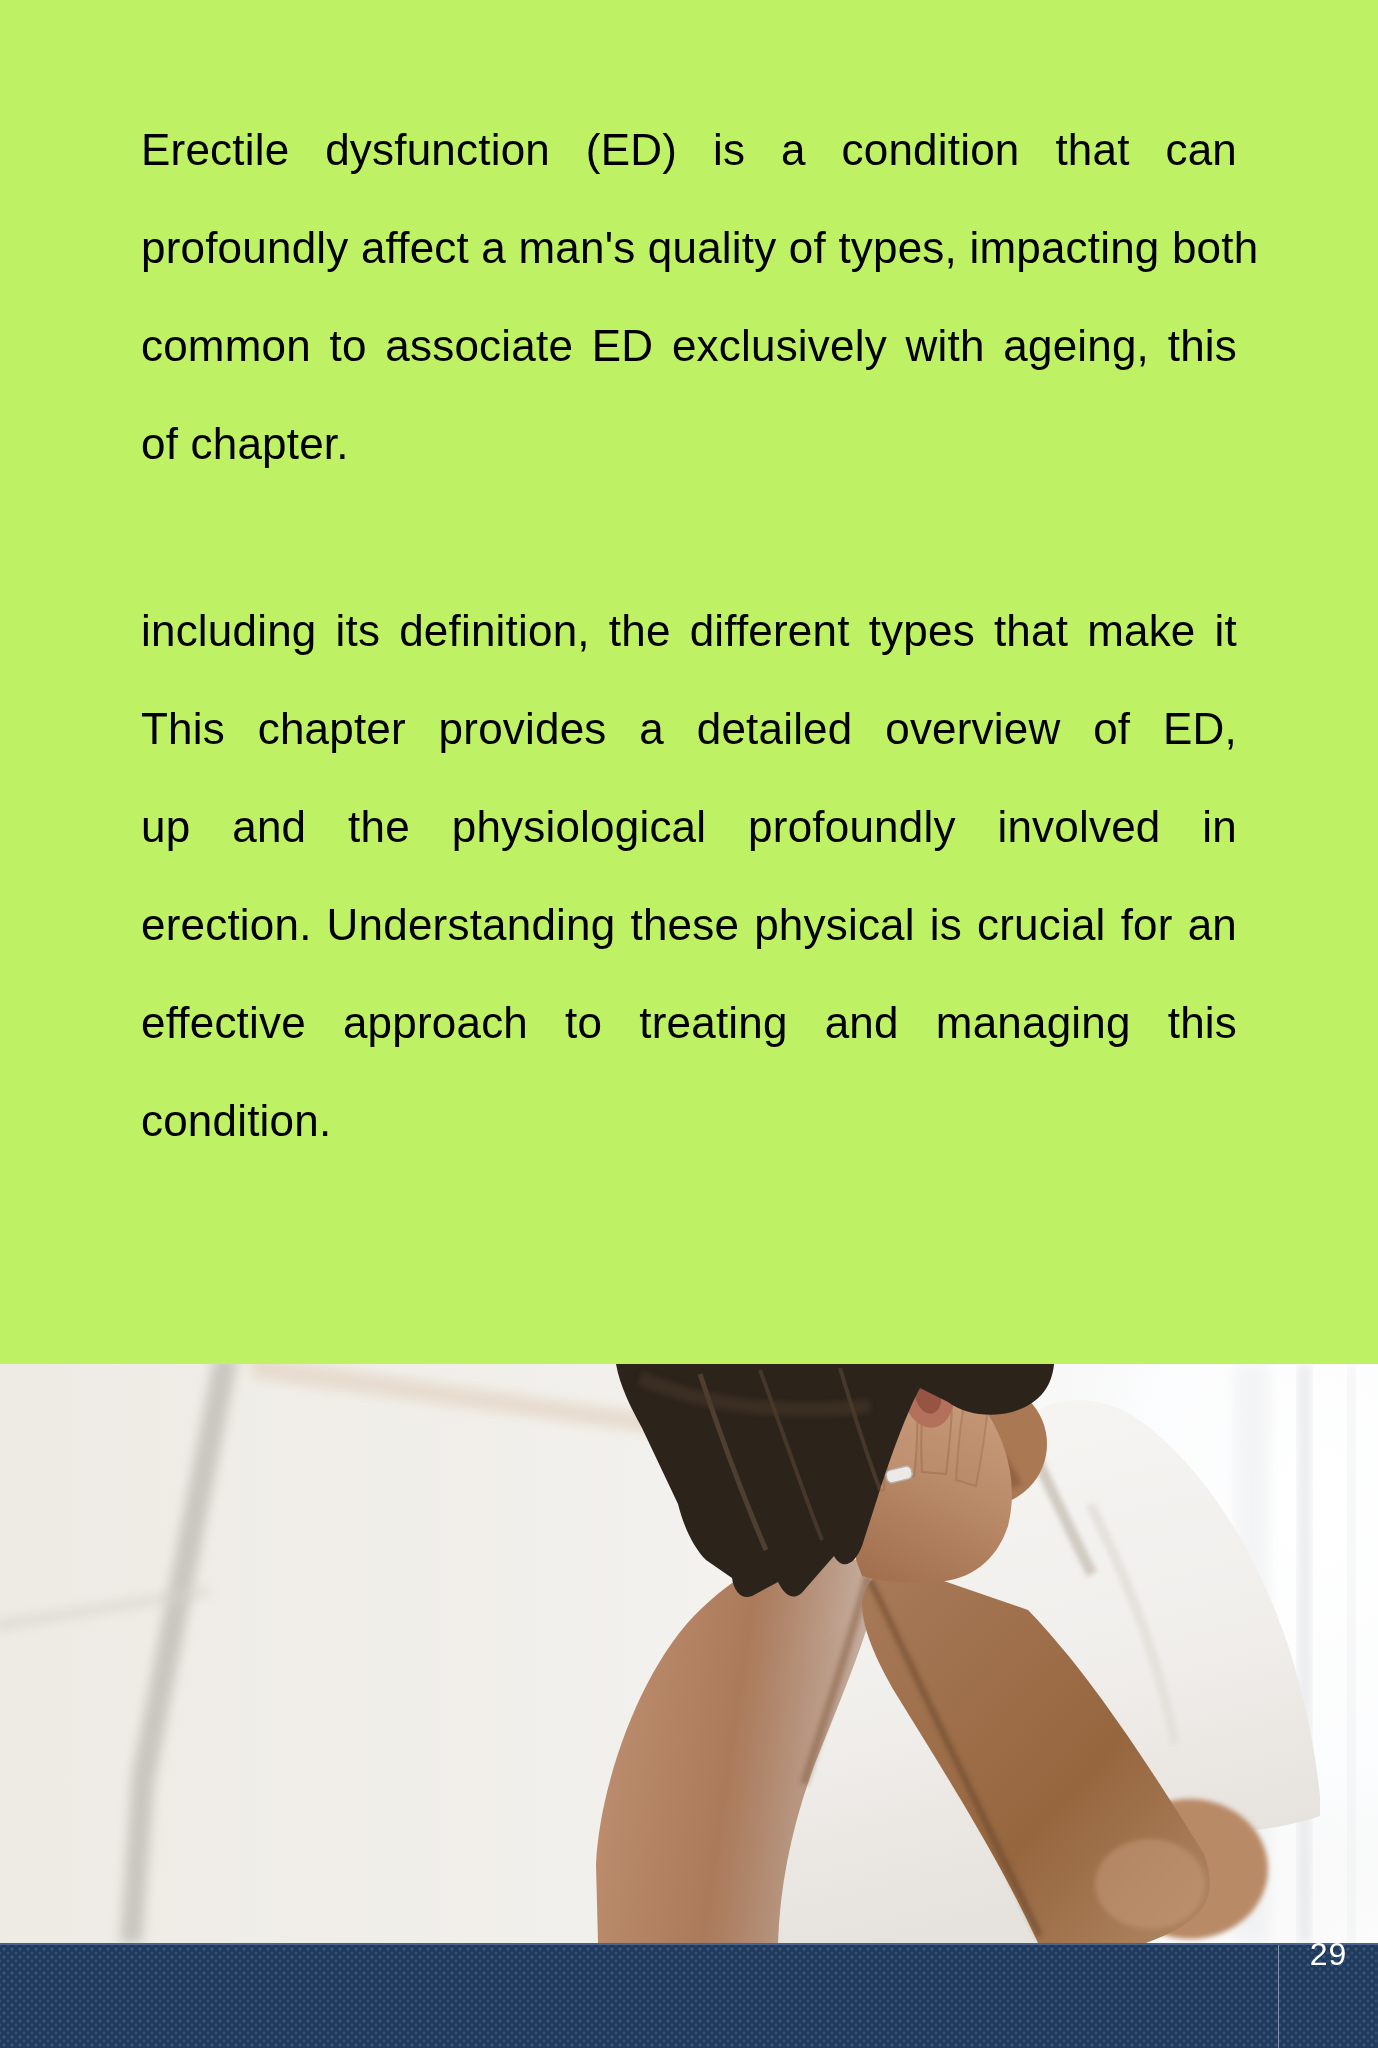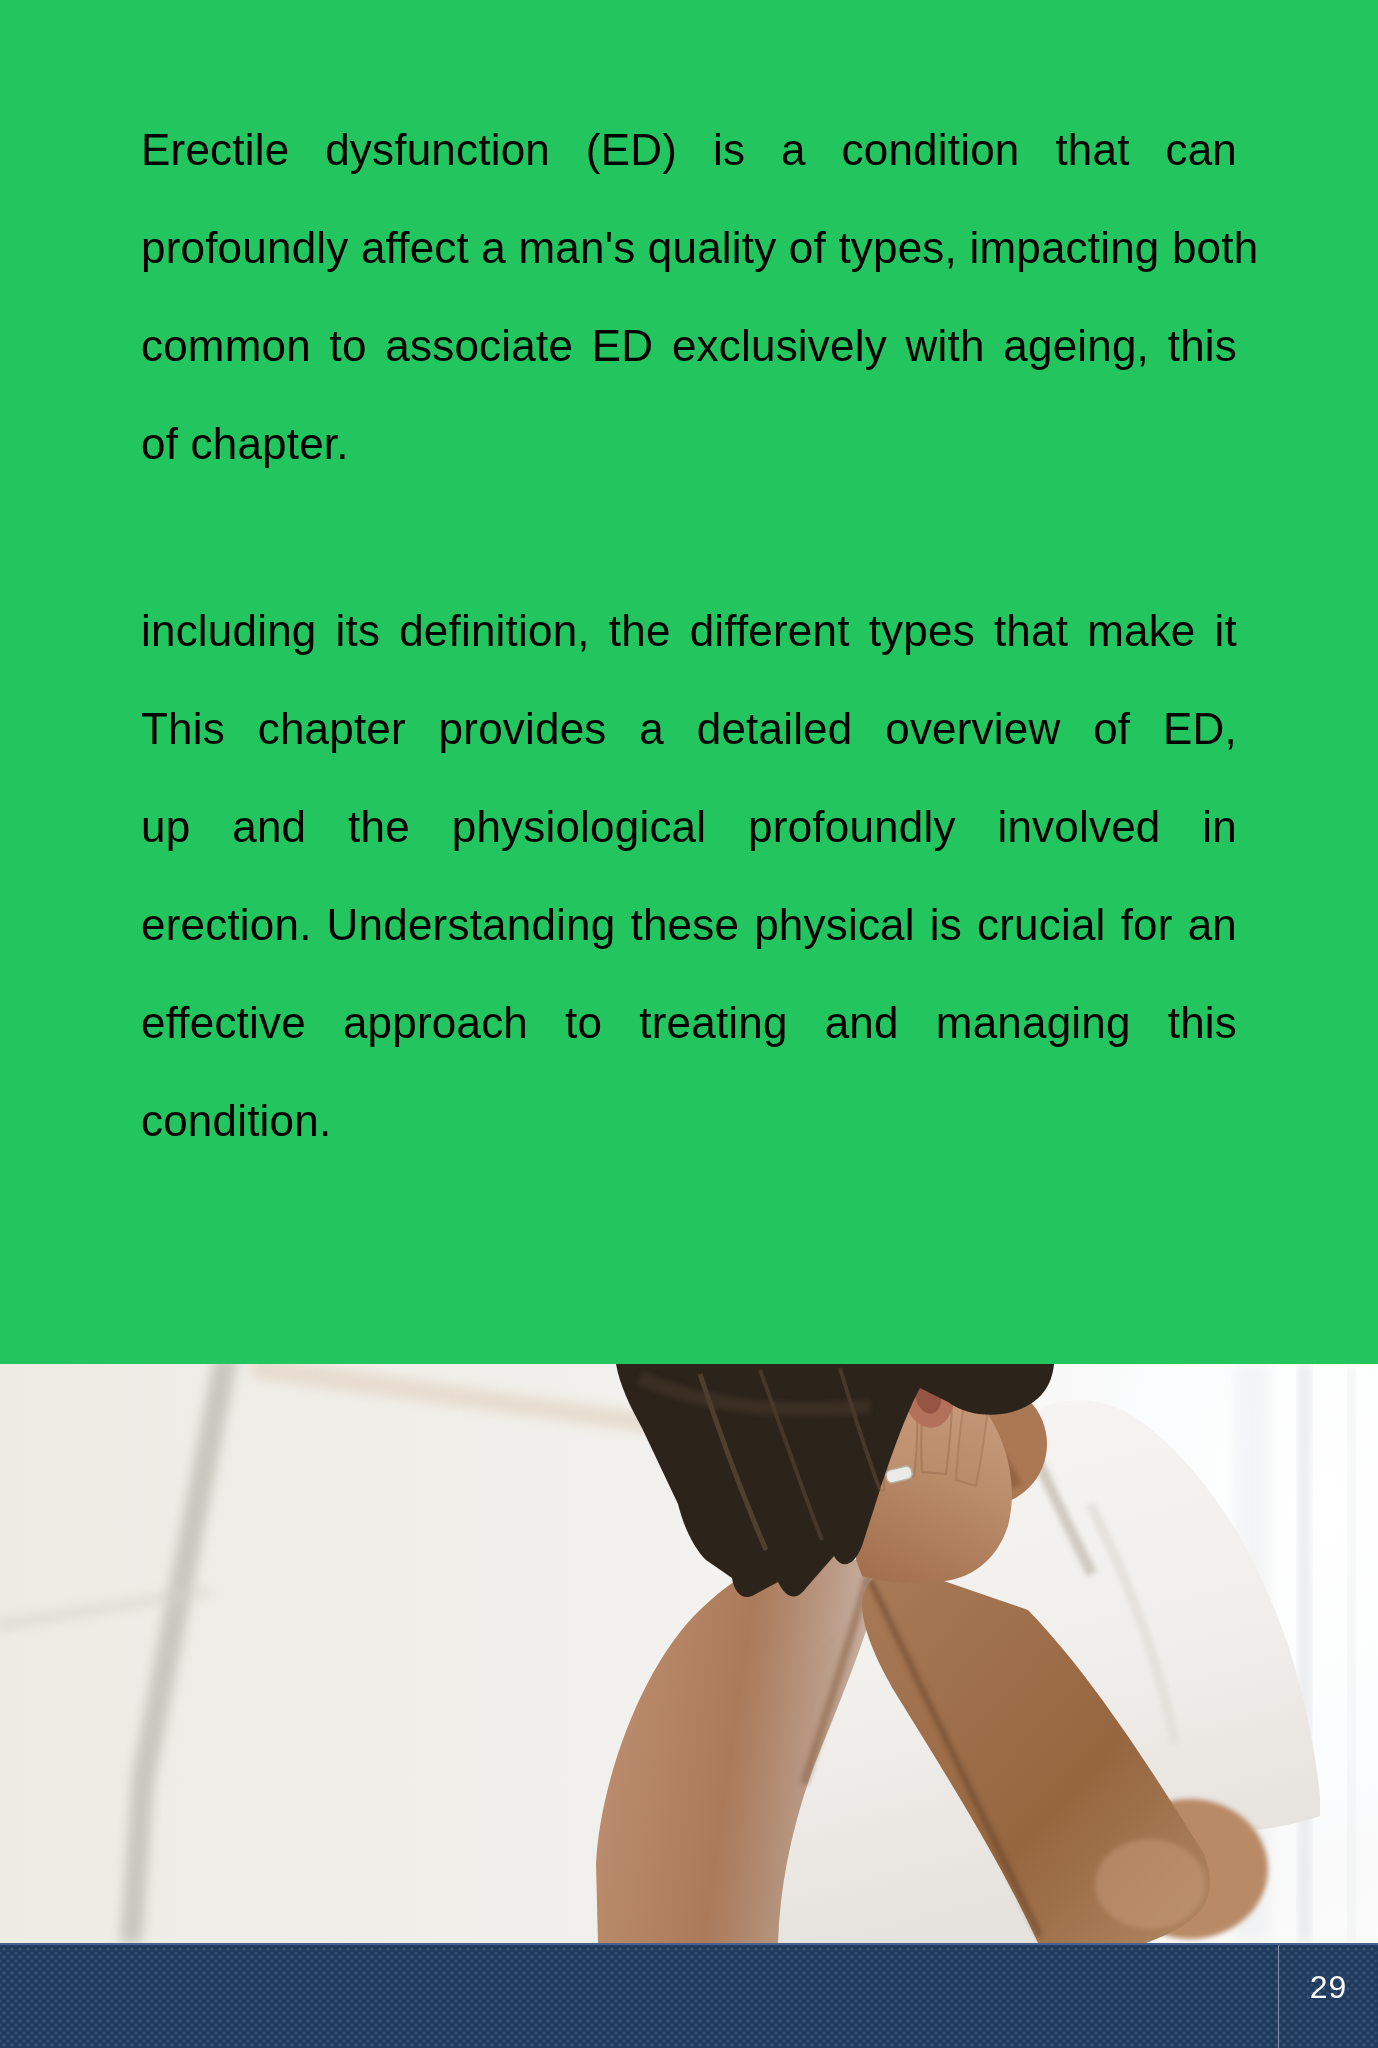--- a/index.html
+++ b/index.html
@@ -1,19 +1,19 @@
 <!DOCTYPE html>
 <html><head>
 <meta charset="utf-8">
 <style>
   html,body{margin:0;padding:0;background:#e8e8e8;}
   .page{
     position:relative;
     width:1378px;height:2048px;
-    background:#22c55e;
+    background:#bef264;
     overflow:hidden;
     font-family:"Liberation Sans", sans-serif;
     margin:0 auto;
   }
   
   .text-block{
     position:absolute;
     left:141px;top:101px;width:1096px;
     color:#000000;
     font-size:44px;
@@ -43,21 +43,21 @@
     background-size:8px 8px, 8px 8px;
     background-position:0 0, 4px 4px;
     border-top:2px solid #46638c;
   }
   .footer-divider{
     position:absolute;left:1278px;top:0;bottom:0;width:1px;
     background:rgba(214,224,236,0.55);
   }
   .page-number-cell{
     position:absolute;left:1279px;top:0;bottom:0;width:99px;
-    display:flex;align-items:center;justify-content:center;
+    display:flex;justify-content:center;
   }
   .page-number{
     color:#ffffff;
     font-size:32px;
     transform:translateY(-9px);
     letter-spacing:1px;
   }
 </style>
 </head>
 <body>

